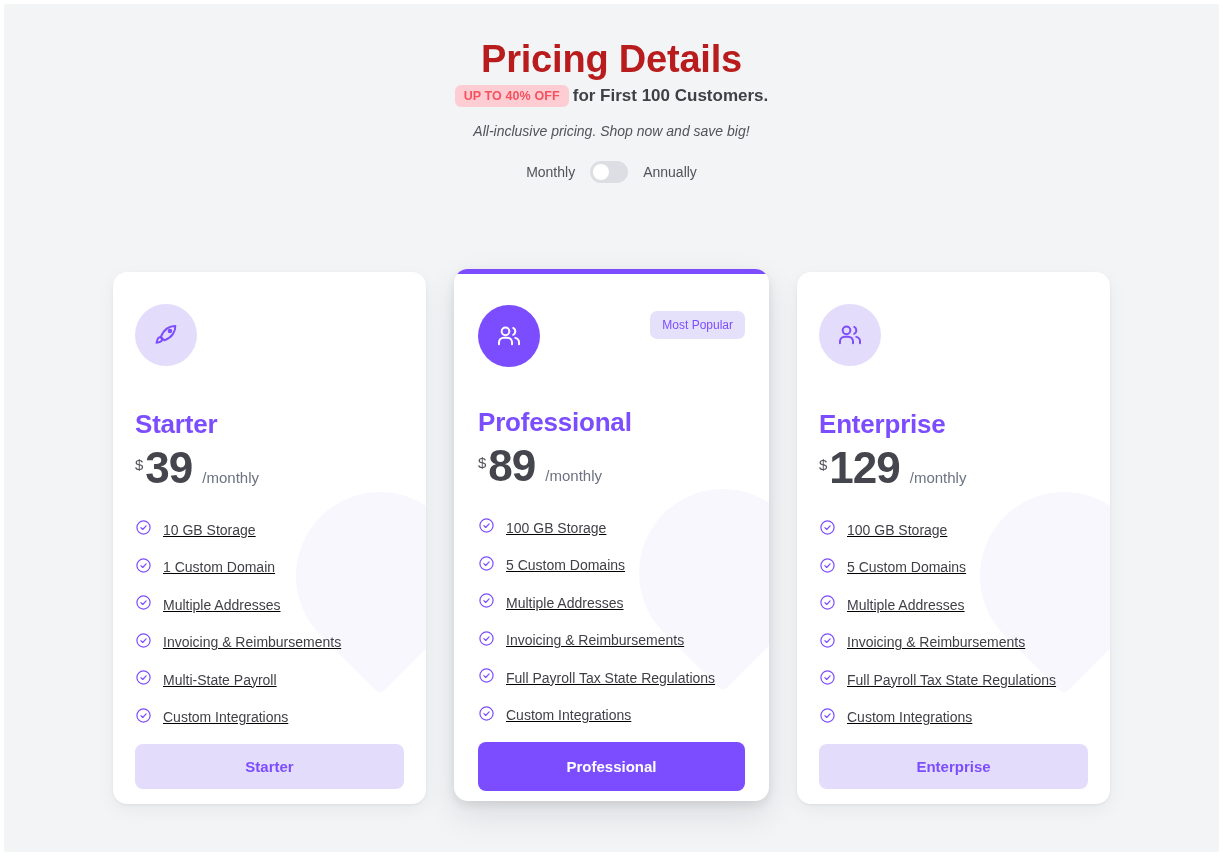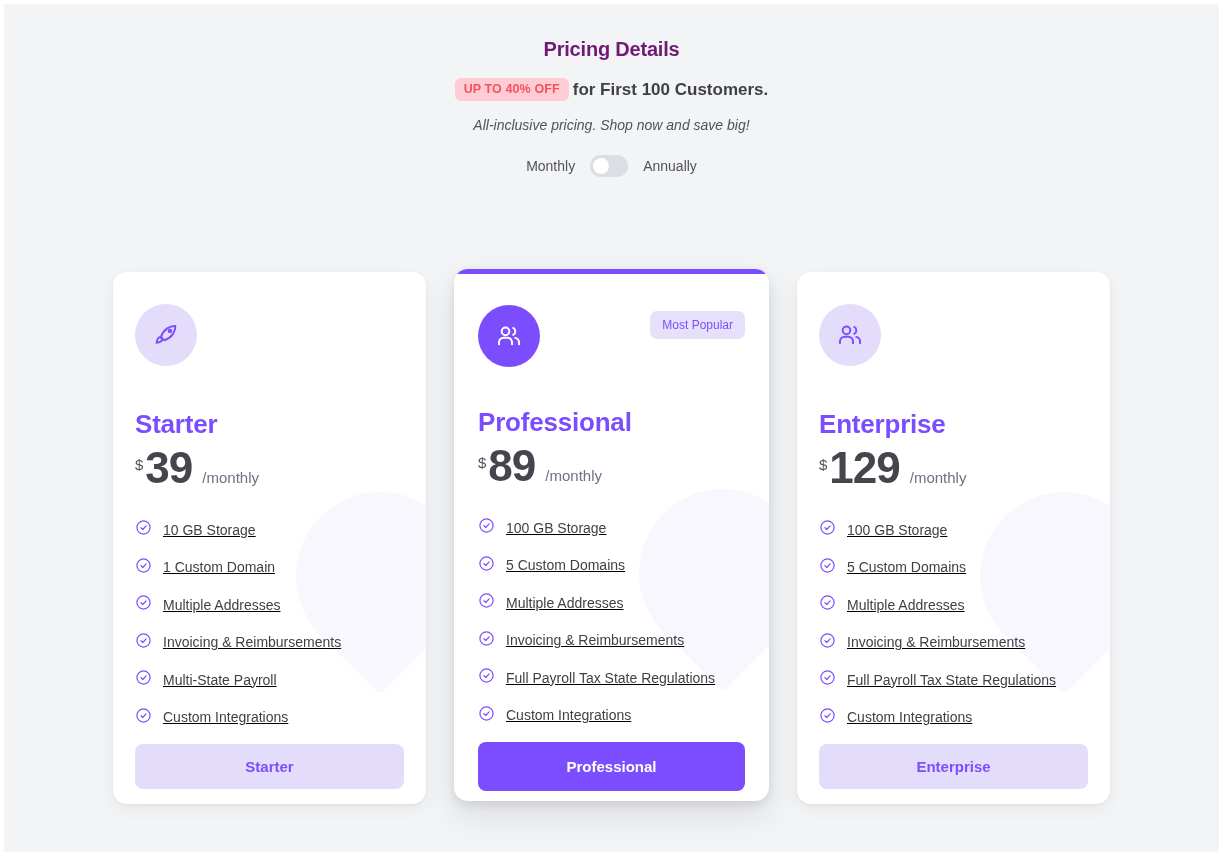--- a/index.html
+++ b/index.html
@@ -14,25 +14,25 @@
     left:4px; top:4px;
     width:1215px; height:848px;
     background:#f3f4f6;
     border-radius:2px;
     overflow:hidden;
   }
 
   
   .header { width:100%; text-align:center; padding-top:33px; }
   .page-title {
-    font-size:20px; font-weight:bold; color:#701a75;
+    font-size:38px; font-weight:bold; color:#b91c1c;
     letter-spacing:-0.2px; line-height:1.2;
   }
   .subline {
-    margin-top:17px;
+    margin-top:2px;
     display:flex; align-items:center; justify-content:center; gap:4px;
     line-height:1;
   }
   .discount-badge {
     background:#fecdd3; color:#f4525f;
     font-size:12.5px; font-weight:bold;
     padding:5px 9px 5px 9px; border-radius:6px;
     letter-spacing:0.1px;
   }
   .subline-text { font-size:17px; font-weight:bold; color:#3f3f46; }

